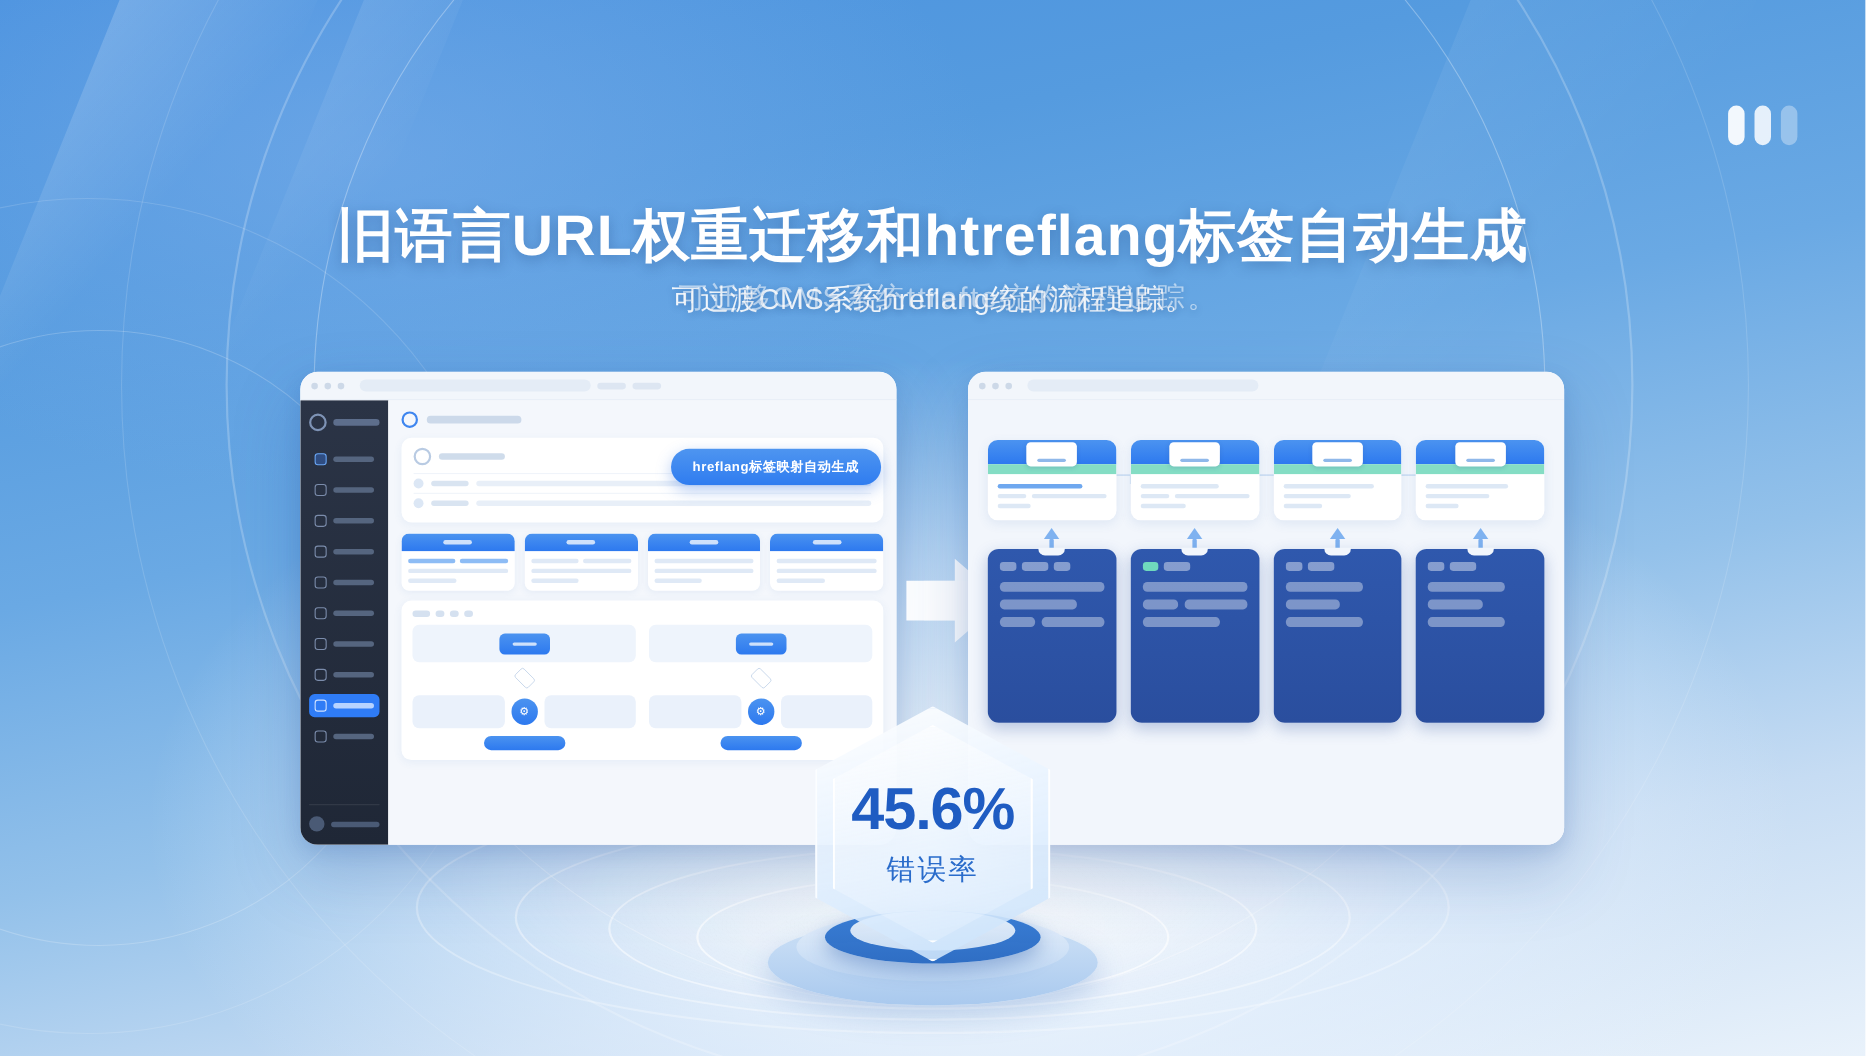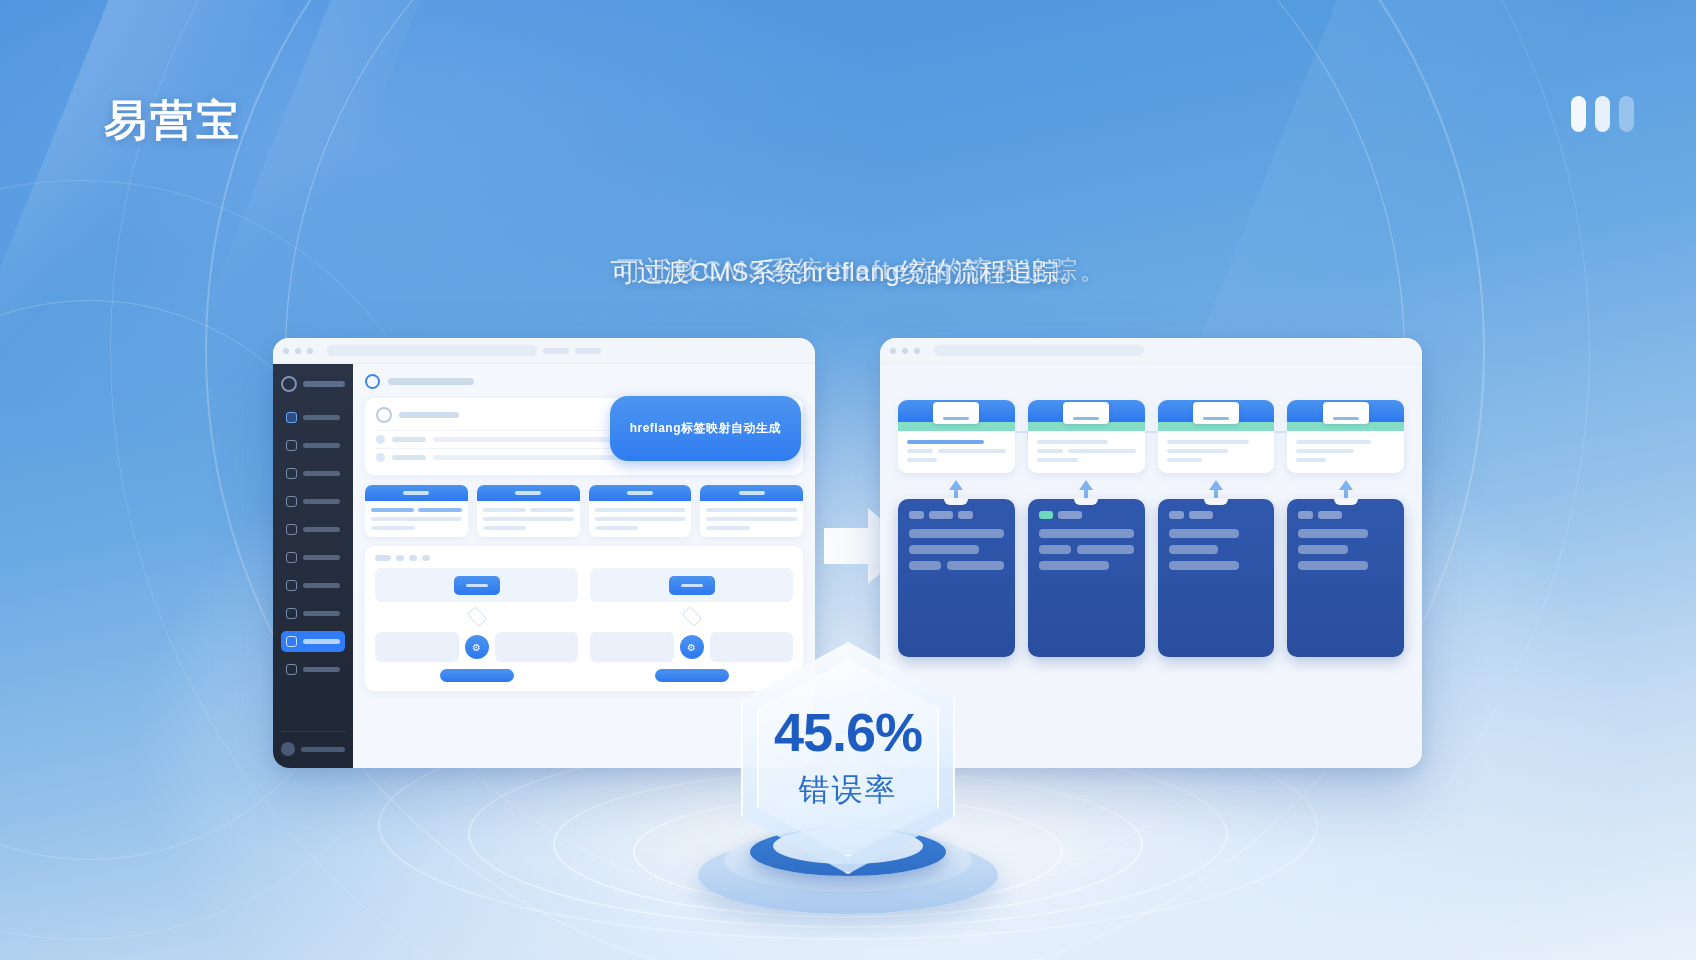--- a/index.html
+++ b/index.html
@@ -142,24 +142,24 @@
   .lw-foot { margin-top: auto; display: flex; align-items: center; gap: 6px; padding-top: 10px; border-top: 1px solid rgba(255,255,255,.08); }
   .lw-foot .av { width: 14px; height: 14px; border-radius: 50%; background: #4a5a75; }
   .lw-foot .ln { flex: 1; height: 5px; border-radius: 3px; background: #4a5a75; }
 
   .lw-main { flex: 1; background: #f4f7fc; padding: 10px 12px; position: relative; overflow: hidden; }
   .lw-head { display: flex; align-items: center; gap: 8px; margin-bottom: 9px; }
   .lw-head .ring2 { width: 15px; height: 15px; border-radius: 50%; border: 2.5px solid #3f86ef; }
   .lw-head .t { height: 7px; width: 86px; border-radius: 4px; background: #ccd9ea; }
 
   .pill-blue {
-    position: absolute; right: 14px; top: 32px;
+    position: absolute; right: 14px; top: 44px;
     background: linear-gradient(180deg,#4e95f0,#2f7cf0);
     color: #fff; font-size: 12px; font-weight: 700;
-    padding: 24px 20px; border-radius: 18px;
+    padding: 8px 20px; border-radius: 18px;
     box-shadow: 0 5px 14px rgba(45,110,220,.35);
     white-space: nowrap; letter-spacing: .5px;
     filter: blur(.35px);
   }
 
   .panel { background: #fff; border-radius: 9px; padding: 9px 11px; box-shadow: 0 2px 8px rgba(60,110,180,.07); }
   .panel .ph { display: flex; align-items: center; gap: 7px; margin-bottom: 7px; }
   .panel .ph .c { width: 16px; height: 16px; border-radius: 50%; border: 2px solid #b9cbe3; }
   .panel .ph .t { height: 6px; width: 60px; border-radius: 3px; background: #cfdceb; }
   .panel .row { display: flex; align-items: center; gap: 7px; padding: 4px 0; border-top: 1px solid #f0f4fa; }
@@ -257,21 +257,21 @@
     border: 2px solid rgba(255,255,255,.85);
   }
   .hex-inner {
     position: absolute; left: 50%; top: 50%; transform: translate(-50%,-50%);
     width: 182px; height: 198px;
     clip-path: polygon(50% 0%, 100% 25%, 100% 75%, 50% 100%, 0% 75%, 0% 25%);
     border: 2px solid rgba(255,255,255,.95);
     background: linear-gradient(170deg, rgba(255,255,255,.55), rgba(233,243,255,.30));
   }
   .hex .val { position: relative; font-size: 54px; font-weight: 700; color: #1f5cc2; letter-spacing: -1px; line-height: 1; }
-  .hex .lab { position: relative; margin-top: 10px; font-size: 31px; font-weight: 500; color: #2a6ccb; letter-spacing: 2px; }
+  .hex .lab { position: relative; margin-top: 10px; font-size: 26px; font-weight: 500; color: #2a6ccb; letter-spacing: 2px; }
 </style>
 </head>
 <body>
 
 <div id="stage">
 
   <div class="arc a3"></div>
   <div class="arc a1"></div>
   <div class="arc a2"></div>
   <div class="arc a4"></div>
@@ -284,28 +284,28 @@
     <div class="ring r1"></div>
     <div class="ring r2"></div>
     <div class="ring r3"></div>
     <div class="ring r4"></div>
     <div class="dais d1"></div>
     <div class="dais d2"></div>
     <div class="dais d3"></div>
     <div class="dais d4"></div>
   </div>
 
-  <div class="logo">易营宝</div>
 
   <div class="corner-dots">
     <i></i>
     <i></i>
     <i></i>
   </div>
 
+  <div class="headline">旧语言URL权重迁移和htreflang标签自动生成</div>
 
   <div class="subline">
     <span class="ghost">可迁移CMS系统ttrefte统的流程追踪。</span>
     <span>可过渡CMS系统hreflang统的流程追踪。</span>
   </div>
 
   <div class="win left">
     <div class="win-bar">
       <span class="dot"></span>
       <span class="dot"></span>

